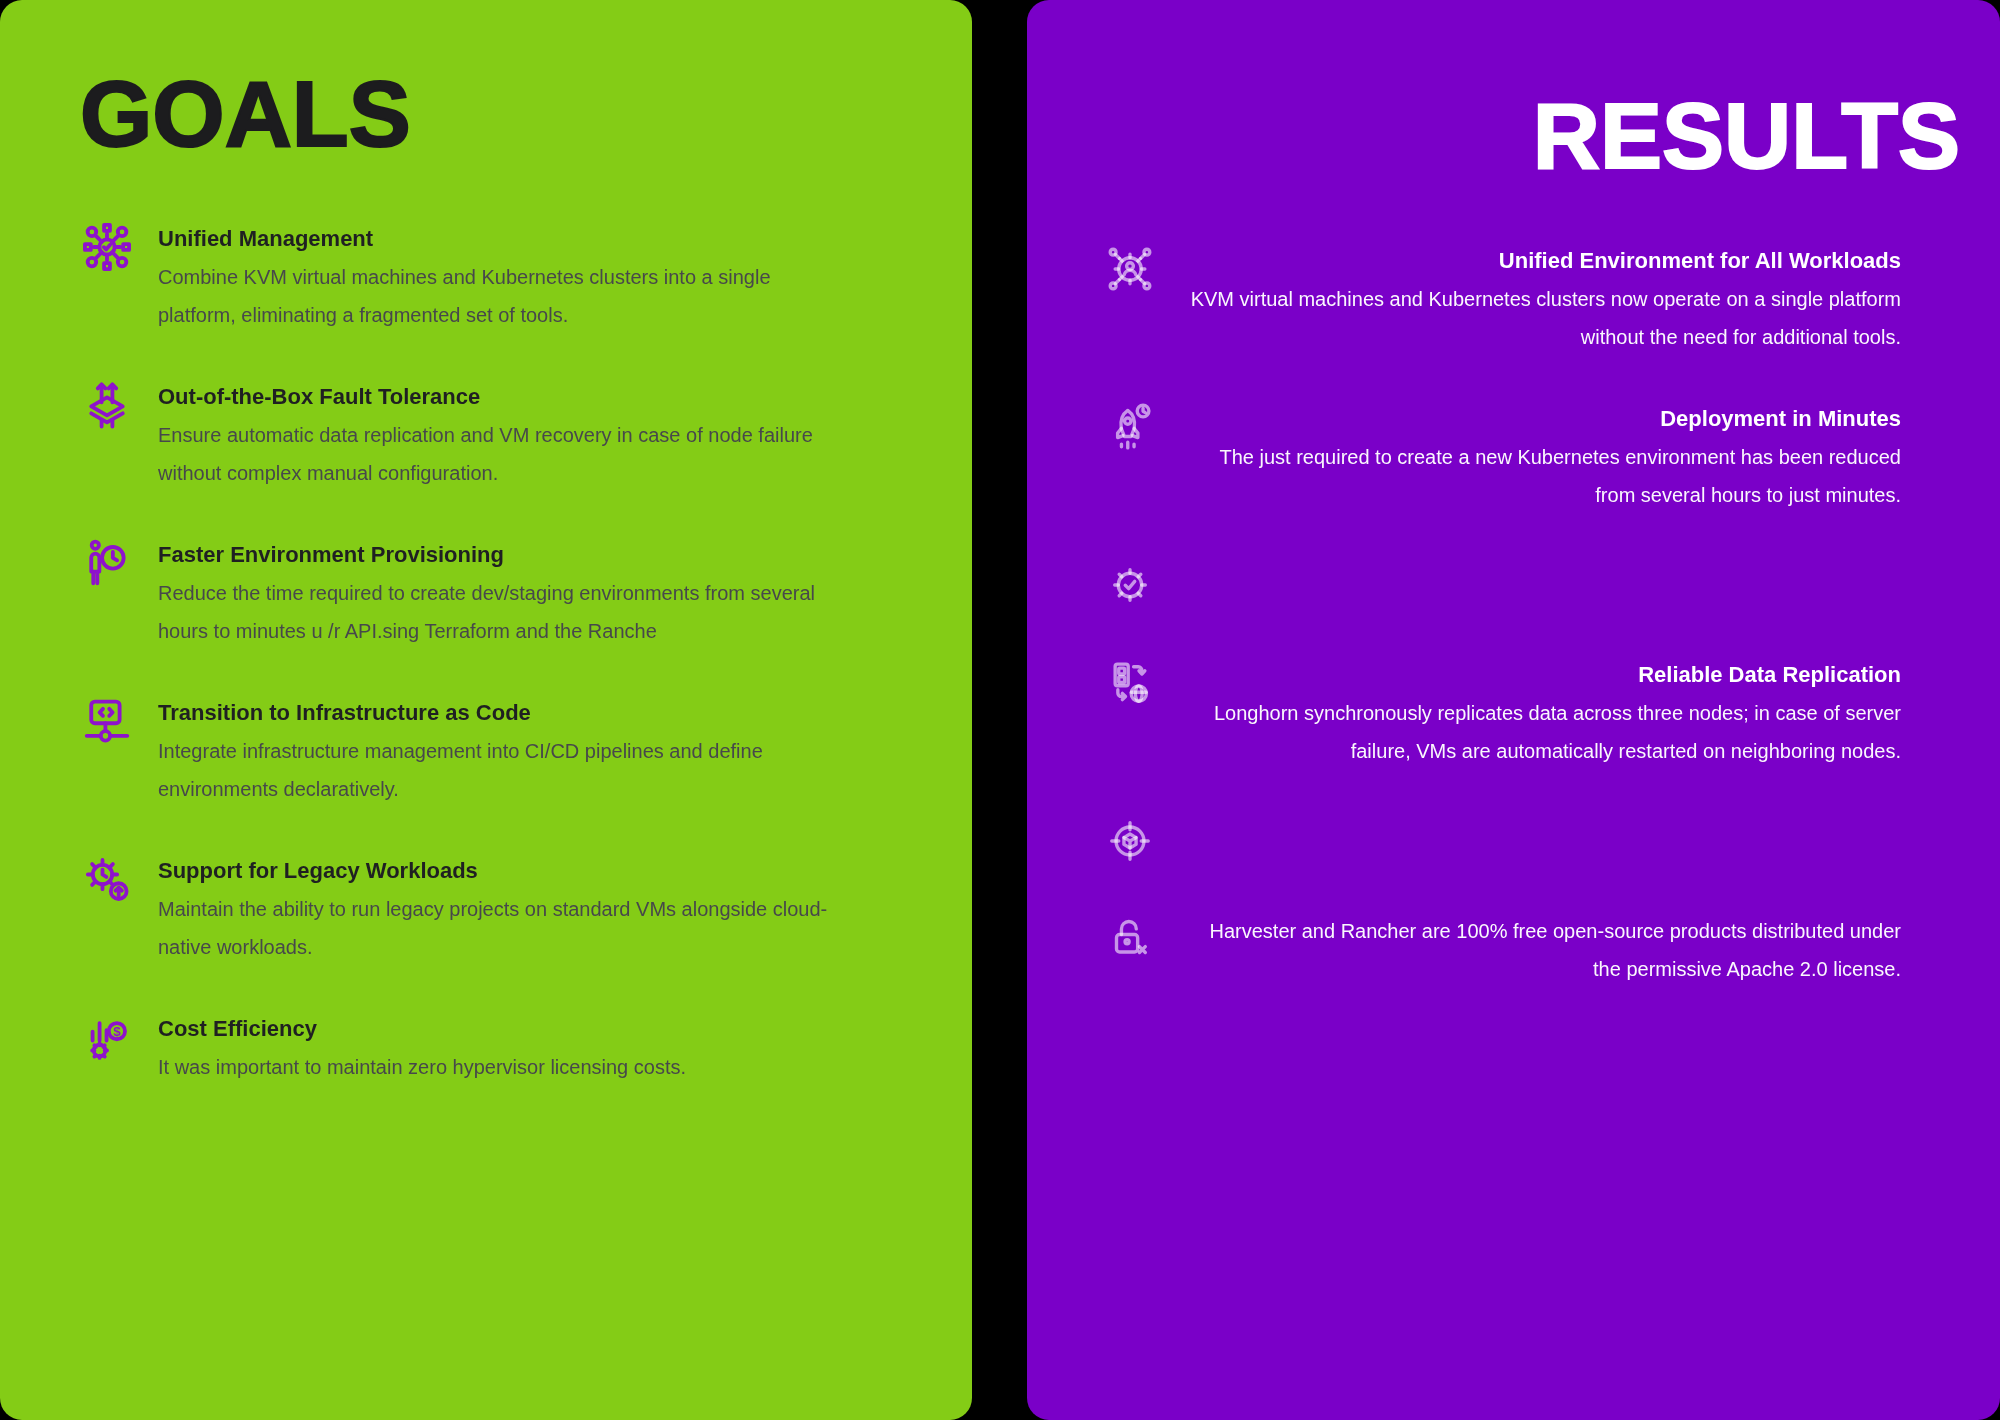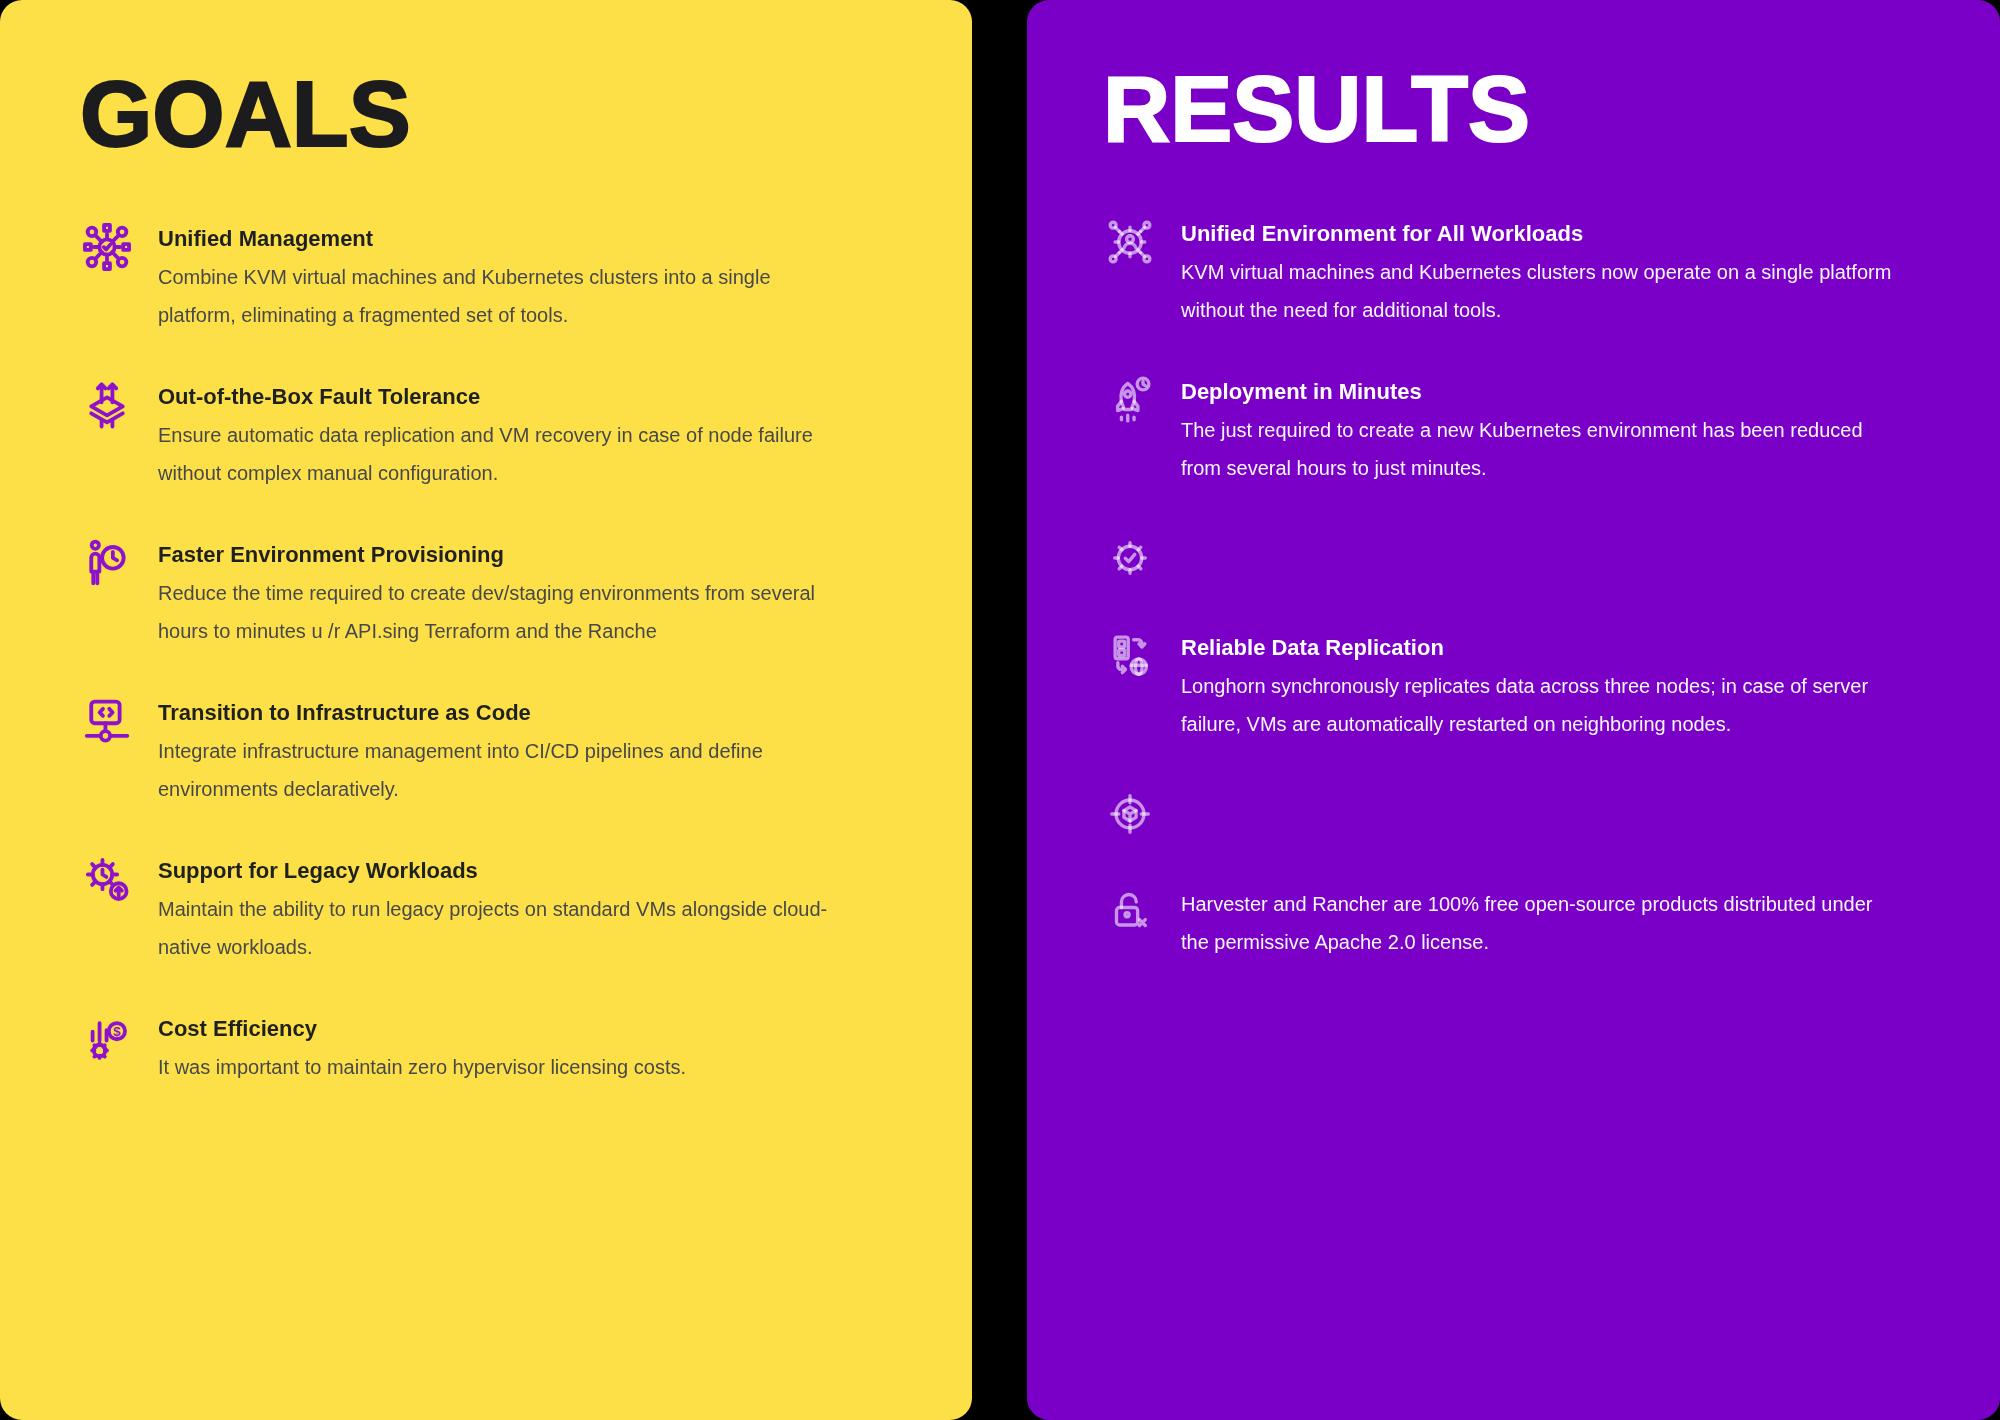--- a/index.html
+++ b/index.html
@@ -5,26 +5,27 @@
   html,body{margin:0;padding:0;}
   body{
     width:2000px;height:1420px;
     background:var(--background,#000);
     font-family:"Liberation Sans", sans-serif;
     display:flex;gap:55px;overflow:hidden;
     box-sizing:border-box;
   }
   .panel{height:1420px;border-radius:22px;box-sizing:border-box;}
   .panel.left{
-    width:972px;background:#fde047;
+    width:972px;background:#84cc16;
     padding:70px 40px 0 80px;
   }
   .panel.right{
     flex:1;background:var(--panel,#7A00C8);
-    padding:65px 40px 0 76px;
+    padding:92px 40px 0 76px;
+    text-align:right;
   }
   h1.panel-title{
     margin:0 0 62px 0;
     font-size:93px;line-height:0.95;font-weight:bold;
     letter-spacing:0px;
   }
   .left h1.panel-title{color:var(--heading_dark,#1C1C1E);-webkit-text-stroke:2.2px var(--heading_dark,#1C1C1E);}
   .right h1.panel-title{color:#fff;-webkit-text-stroke:2.2px #fff;}
   .item{display:flex;gap:24px;margin-bottom:44px;align-items:flex-start;}
   .icon-box{flex:0 0 54px;width:54px;display:flex;justify-content:center;}

